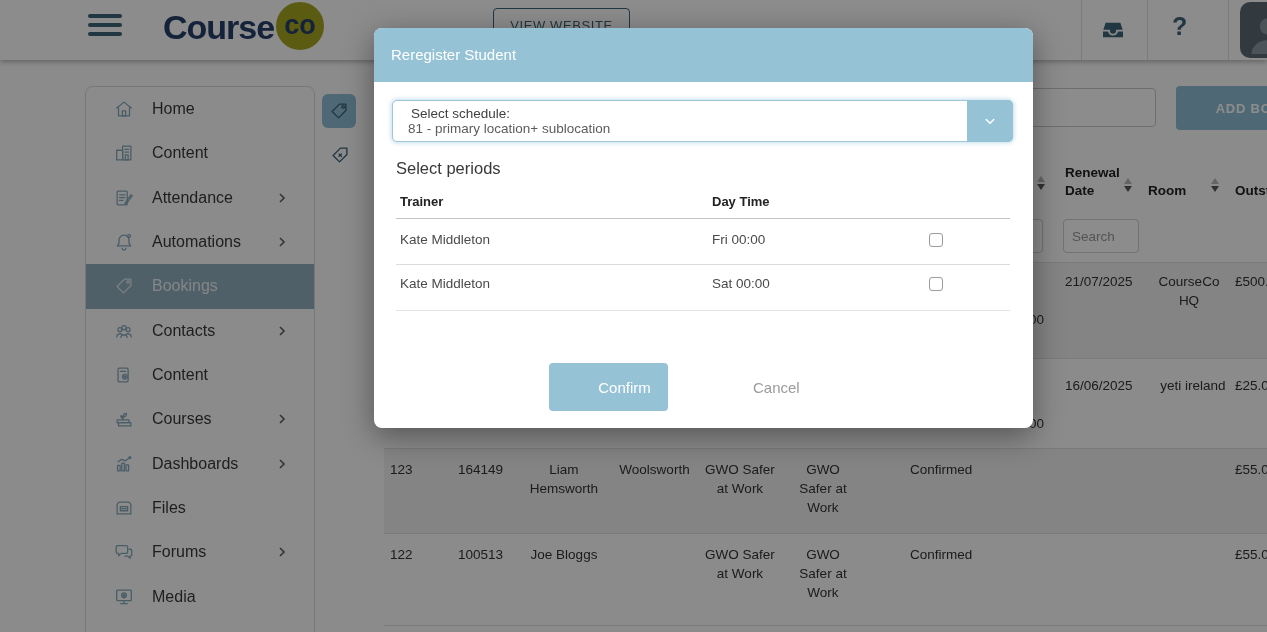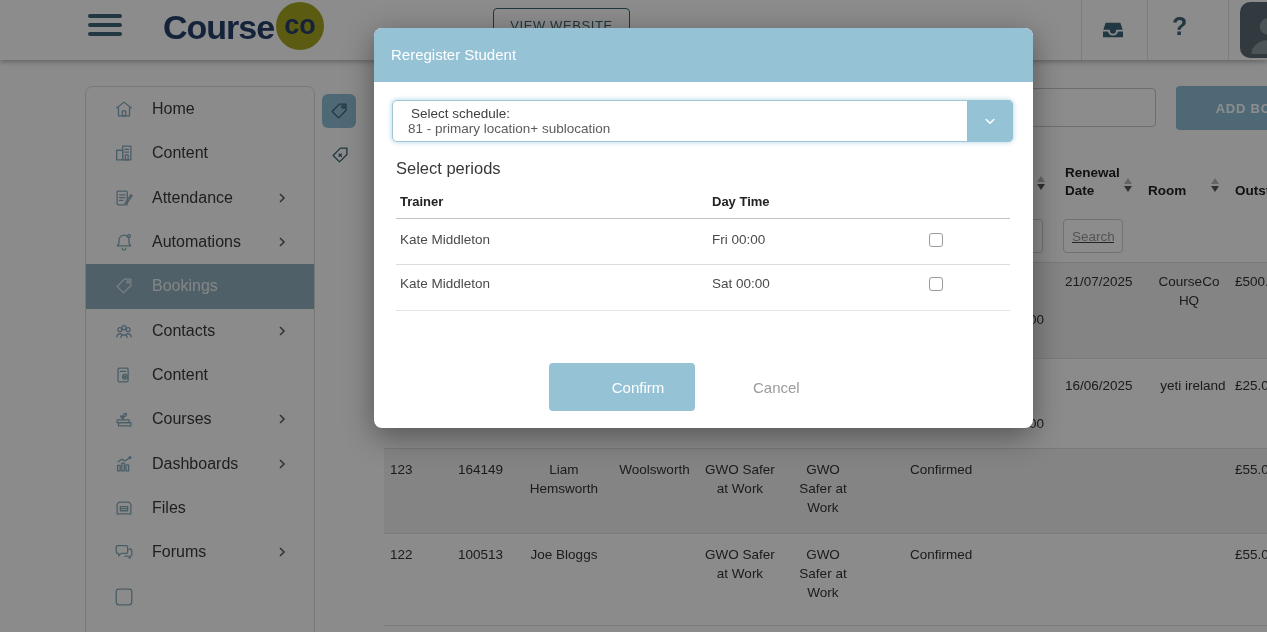--- a/index.html
+++ b/index.html
@@ -69,21 +69,21 @@
   .sched-l1 { left:37px; top:78px; font-size:13.5px; color:#3f3f3f; }
   .sched-l2 { left:34px; top:93px; font-size:13.5px; color:#5c5c5c; }
   .sched-btn { left:593px; top:72px; width:46px; height:42px; background:#96c2d6; border-radius:0 5px 5px 0; border:none;
                display:flex; align-items:center; justify-content:center; }
   .periods-h { left:22px; top:131px; font-size:16.5px; color:#383838; }
   .pth { font-size:13px; font-weight:bold; color:#222; }
   .pdiv { left:22px; width:614px; height:1px; background:#c9c9c9; }
   .pcell { font-size:13.5px; color:#4a4a4a; }
   .pchk { left:555px; width:14px; height:14px; appearance:none; -webkit-appearance:none; background:#fff;
           border:1.5px solid #9b9b9b; border-radius:3px; cursor:pointer; }
-  .confirm-btn { left:175px; top:335px; width:146px; height:48px; background:#96c2d6; border:none; border-radius:4px;
+  .confirm-btn { left:175px; top:335px; width:119px; height:48px; background:#96c2d6; border:none; border-radius:4px;
                  color:#fff; font-size:15px; cursor:pointer;padding-left:32px; }
   .cancel-btn { left:379px; top:335px; height:48px; background:none; border:none; color:#9b9b9b; font-size:15px; cursor:pointer; }
 
   svg.ic { stroke:#86a9bb; fill:none; stroke-width:1.4; stroke-linecap:round; stroke-linejoin:round; }
   .selected svg.ic { stroke:#dde8ee; }
   svg.chev-ic { stroke:#5f5f5f; fill:none; stroke-width:1.6; }
   svg.tagdark { stroke:#3f6577; fill:none; stroke-width:1.5; stroke-linejoin:round; }
 </style>
 </head>
 <body>
@@ -238,20 +238,30 @@
       <svg class="ic" width="22" height="22" viewBox="0 0 24 24">
           <path d="M5 5 h9.5 a1.5 1.5 0 0 1 1.5 1.5 v5.5 a1.5 1.5 0 0 1 -1.5 1.5 H9 L6.2 16.2 V13.5 H5 A1.5 1.5 0 0 1 3.5 12 V6.5 A1.5 1.5 0 0 1 5 5 Z"></path>
           <path d="M17.8 9 h1.2 a1.5 1.5 0 0 1 1.5 1.5 v4.5 a1.5 1.5 0 0 1 -1.5 1.5 h-.4 v2.3 l-2.4-2.3 h-3.2"></path>
         </svg>
       <span class="lbl">Forums</span>
       <svg class="chev chev-ic" width="12" height="12" viewBox="0 0 12 12">
           <polyline points="4,2 8,6 4,10"></polyline>
         </svg>
     </div>
 
+    <div class="side-item">
+      <svg class="ic" width="22" height="22" viewBox="0 0 24 24">
+          <rect x="4" y="4.5" width="16" height="11.5" rx="1"></rect>
+          <circle cx="12" cy="10.2" r="2.6"></circle>
+          <path d="M11.2 9 l2.4 1.2 -2.4 1.2z"></path>
+          <line x1="12" y1="16" x2="12" y2="18.8"></line>
+          <line x1="8.5" y1="19.3" x2="15.5" y2="19.3"></line>
+        </svg>
+      <span class="lbl">Media</span>
+    </div>
 
     <div class="side-item">
       <svg class="ic" width="22" height="22" viewBox="0 0 24 24">
           <rect x="3.5" y="3.5" width="17" height="17" rx="3"></rect>
         </svg>
     </div>
   </nav>
 
   <div class="abs tag-tab1">
     <svg class="tagdark" width="22" height="22" viewBox="0 0 24 24">
@@ -279,21 +289,21 @@
       <i class="dn"></i>
     </div>
   <div class="abs th" style="left:1148px; top:182px;">Room</div>
   <div class="abs sort" style="left:1211px; top:178px;">
       <i class="up"></i>
       <i class="dn"></i>
     </div>
   <div class="abs th" style="left:1235px; top:182px;">Outstanding</div>
 
   <input class="abs flt" style="left: 960px; top: 219px; width: 83px;">
-  <input class="abs flt" style="left: 1063px; top: 219px; width: 60px; text-decoration: underline;" placeholder="Search">
+  <input class="abs flt" style="left: 1063px; top: 219px; width: 76px;" placeholder="Search">
   <div class="abs rowline" style="top:262px;"></div>
 
   <div class="abs stripe" style="top:263px; height:95px;"></div>
   <div class="abs stripe" style="top:449px; height:84px;"></div>
   <div class="abs rowline" style="top:358px;"></div>
   <div class="abs rowline" style="top:448px;"></div>
   <div class="abs rowline" style="top:533px;"></div>
   <div class="abs rowline" style="top:625px;"></div>
 
   <div class="abs cell nowrap" style="left:1029px; top:310px;">00</div>

